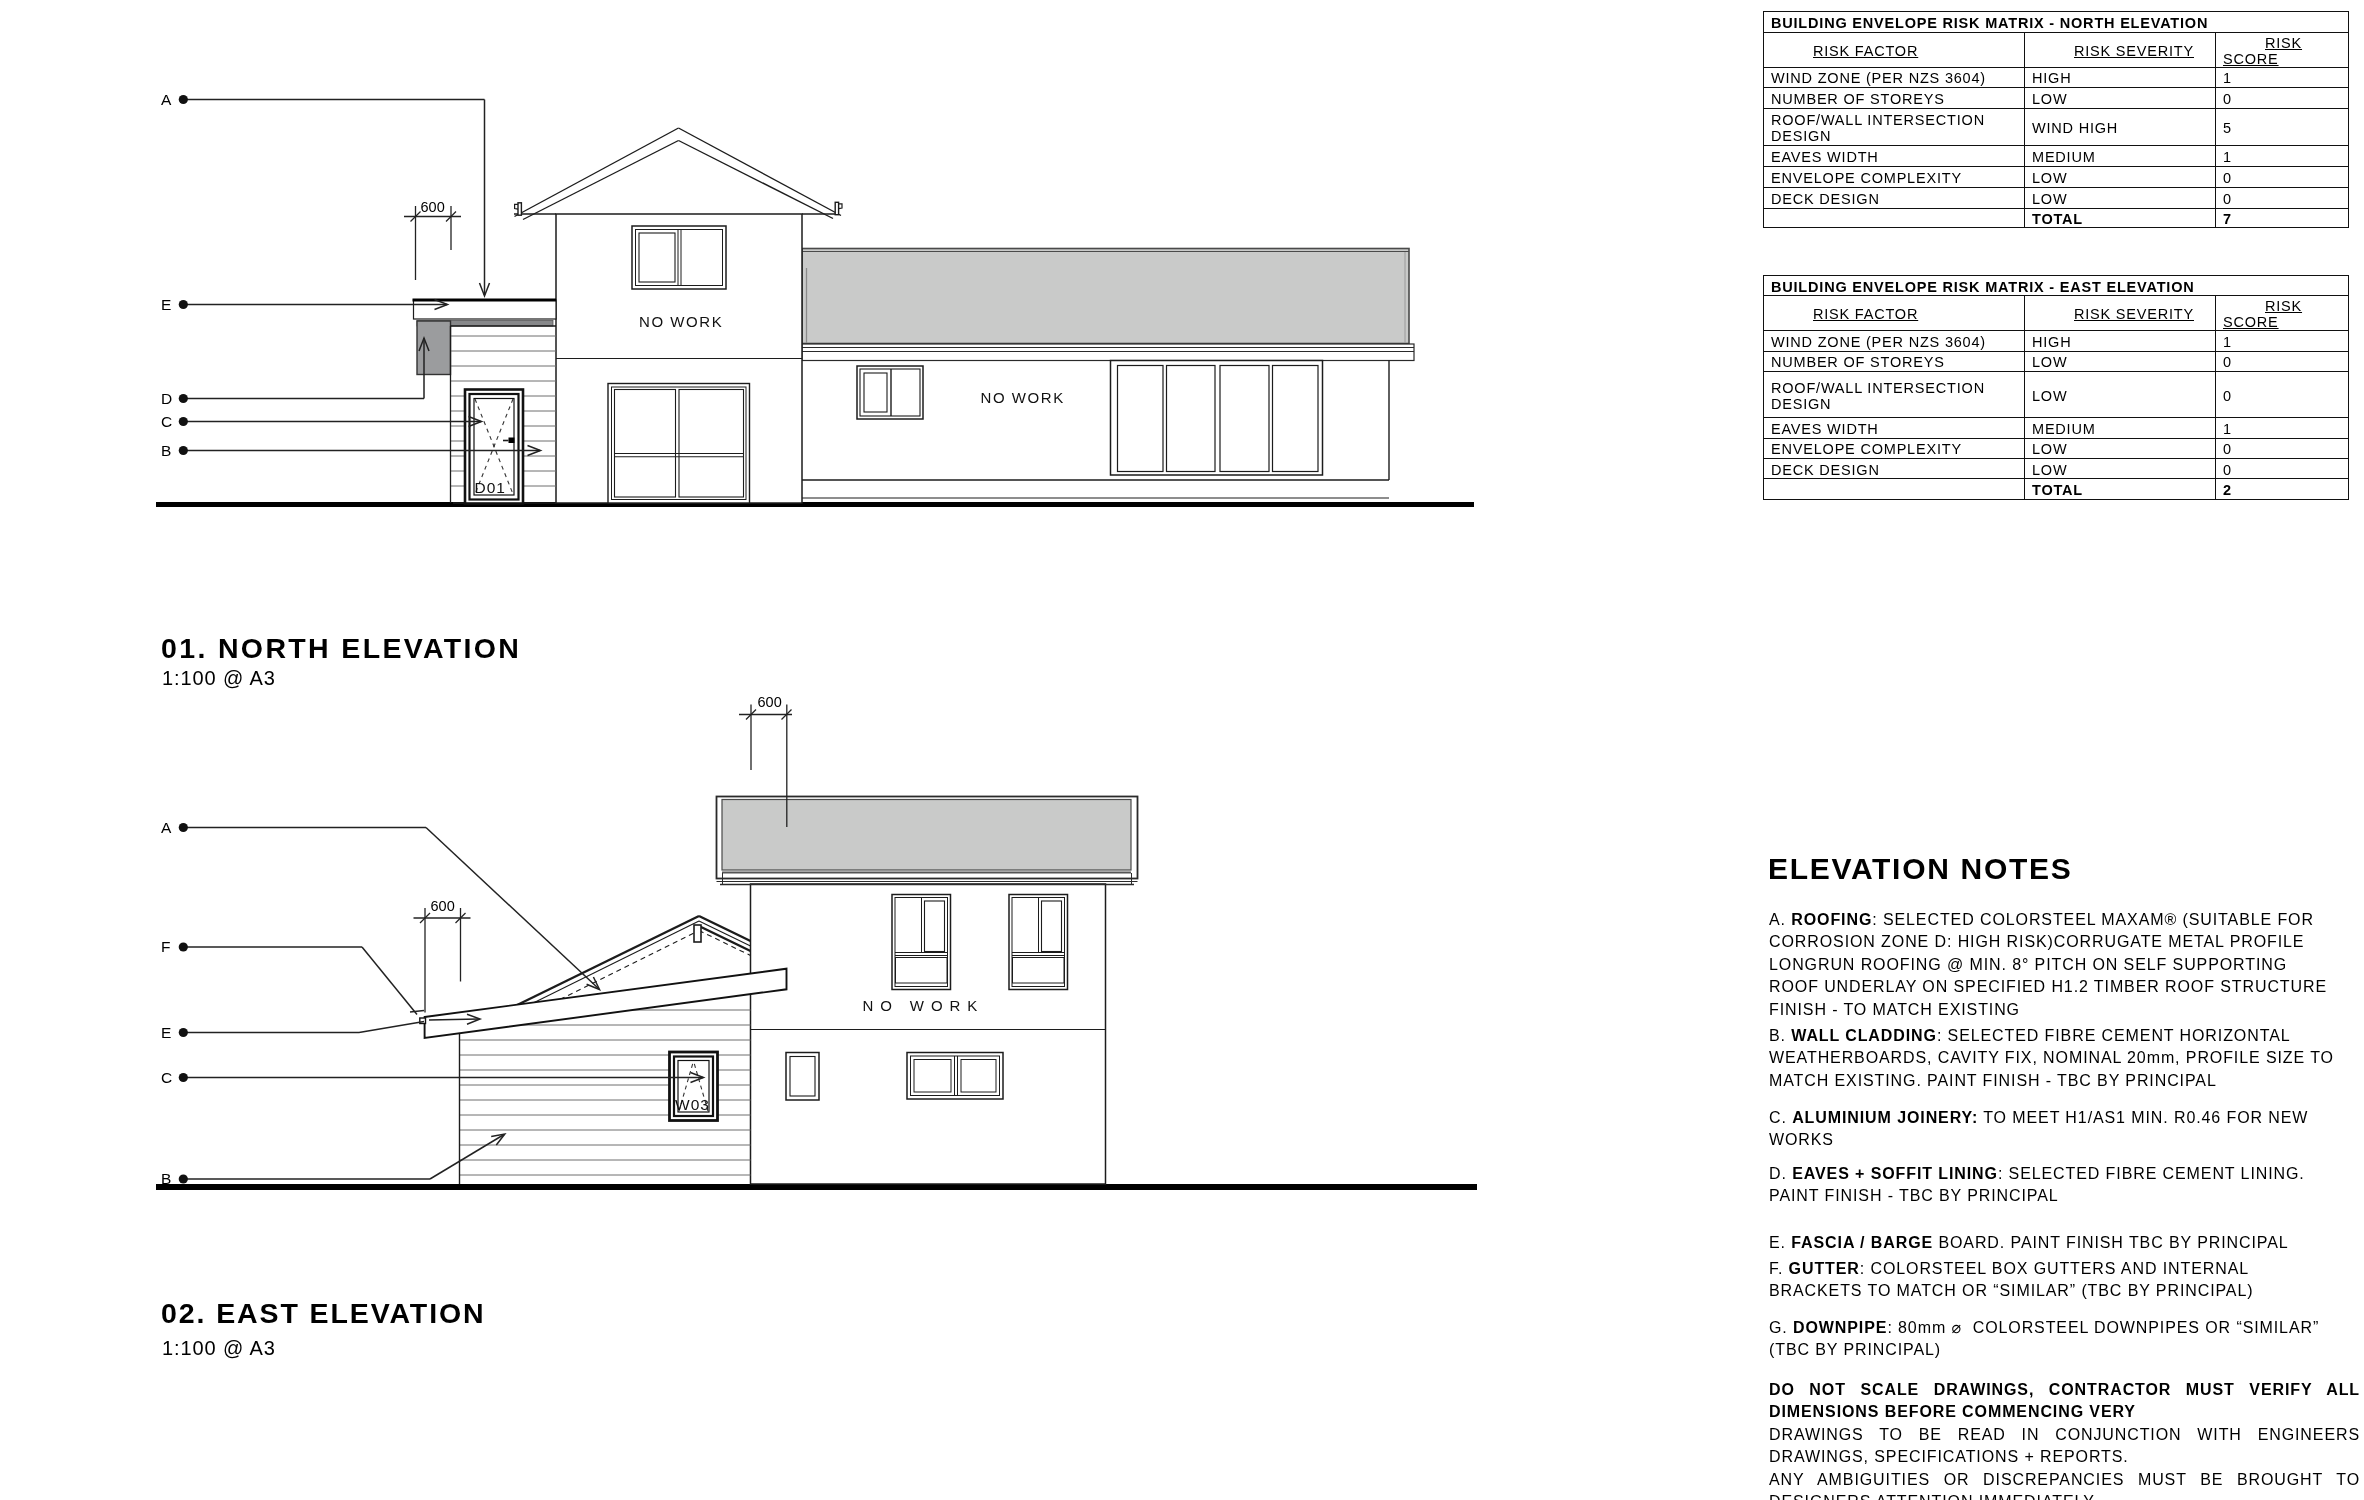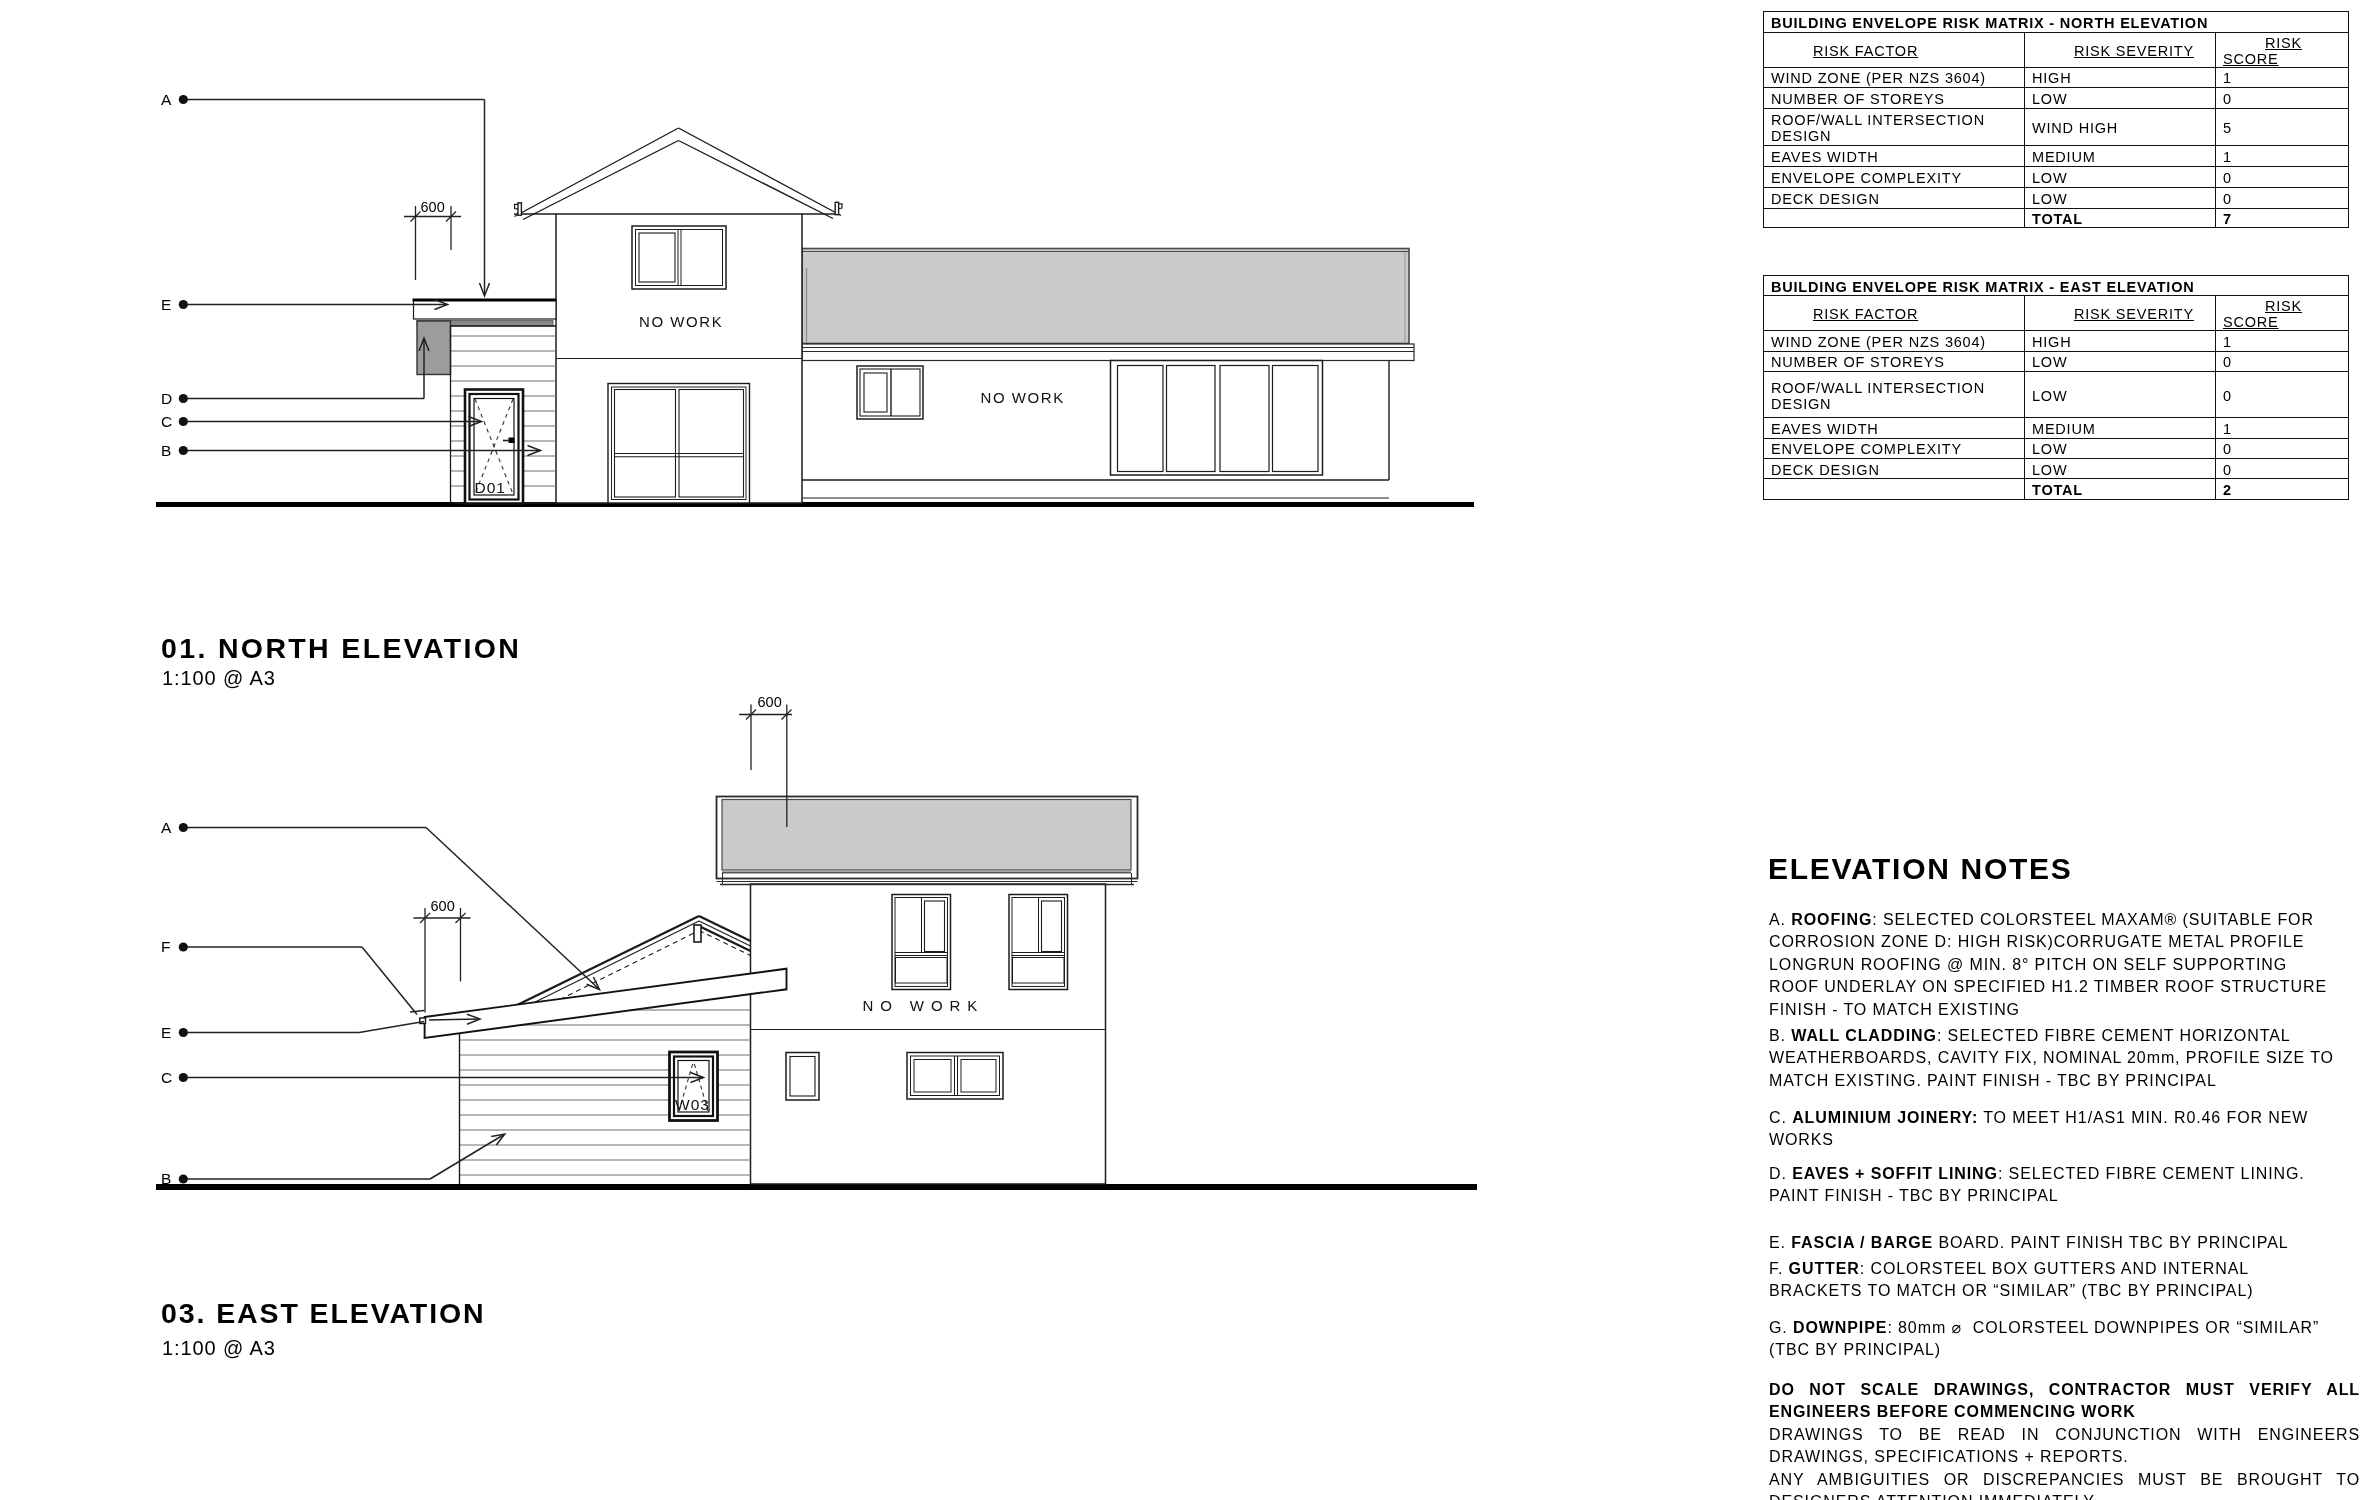--- a/index.html
+++ b/index.html
@@ -304,21 +304,21 @@
     <text x="862.5" y="1011">NO WORK</text>
   </g>
   <g fill="#111" stroke="none" font-size="15.5px" letter-spacing="1">
     <text x="675" y="1110">W03</text>
   </g>
 </g>
 </svg>
 
 <div class="abs h1" style="left:161px;top:634px;">01. NORTH ELEVATION</div>
 <div class="abs h2" style="left:162px;top:670px;">1:100 @ A3</div>
-<div class="abs h1" style="left:161px;top:1299px;letter-spacing:1.9px;">03. EAST ELEVATION</div>
+<div class="abs h1" style="left:161px;top:1299px;letter-spacing:1.9px;">02. EAST ELEVATION</div>
 <div class="abs h2" style="left:162px;top:1340px;">1:100 @ A3</div>
 
 <table class="risk" id="tbl1" style="left:1763px;top:11px;width:585px;">
 <colgroup>
         <col style="width:261px">
         <col style="width:191px">
         <col style="width:133px">
       </colgroup>
 <tbody>
         <tr style="height:20.8px">
@@ -423,19 +423,19 @@
 <div id="notesTitle">ELEVATION NOTES</div>
 <div id="notesWrap">
 <div class="blk" style="top:908.5px;">A. <b>ROOFING</b>: SELECTED COLORSTEEL MAXAM® (SUITABLE FOR<br>CORROSION ZONE D: HIGH RISK)CORRUGATE METAL PROFILE<br>LONGRUN ROOFING @ MIN. 8° PITCH ON SELF SUPPORTING<br>ROOF UNDERLAY ON SPECIFIED H1.2 TIMBER ROOF STRUCTURE<br>FINISH - TO MATCH EXISTING</div>
 <div class="blk" style="top:1024.5px;">B. <b>WALL CLADDING</b>: SELECTED FIBRE CEMENT HORIZONTAL<br>WEATHERBOARDS, CAVITY FIX, NOMINAL 20mm, PROFILE SIZE TO<br>MATCH EXISTING. PAINT FINISH - TBC BY PRINCIPAL</div>
 <div class="blk" style="top:1106.5px;">C. <b>ALUMINIUM JOINERY:</b> TO MEET H1/AS1 MIN. R0.46 FOR NEW<br>WORKS</div>
 <div class="blk" style="top:1162.5px;">D. <b>EAVES + SOFFIT LINING</b>: SELECTED FIBRE CEMENT LINING.<br>PAINT FINISH - TBC BY PRINCIPAL</div>
 <div class="blk" style="top:1231.5px;">E. <b>FASCIA / BARGE</b> BOARD. PAINT FINISH TBC BY PRINCIPAL</div>
 <div class="blk" style="top:1257.5px;">F. <b>GUTTER</b>: COLORSTEEL BOX GUTTERS AND INTERNAL<br>BRACKETS TO MATCH OR “SIMILAR” (TBC BY PRINCIPAL)</div>
 <div class="blk" style="top:1316.5px;">G. <b>DOWNPIPE</b>: 80mm ⌀&nbsp; COLORSTEEL DOWNPIPES OR “SIMILAR”<br>(TBC BY PRINCIPAL)</div>
 <div class="blk j" style="top:1378.5px;"><b>DO NOT SCALE DRAWINGS, CONTRACTOR MUST VERIFY ALL</b></div>
-<div class="blk" style="top:1401px;"><b>ENGINEERS BEFORE COMMENCING WORK</b></div>
+<div class="blk" style="top:1401px;"><b>DIMENSIONS BEFORE COMMENCING VERY</b></div>
 <div class="blk j" style="top:1423.5px;">DRAWINGS TO BE READ IN CONJUNCTION WITH ENGINEERS</div>
 <div class="blk" style="top:1446px;">DRAWINGS, SPECIFICATIONS + REPORTS.</div>
 <div class="blk j" style="top:1468.5px;">ANY AMBIGUITIES OR DISCREPANCIES MUST BE BROUGHT TO</div>
 <div class="blk" style="top:1491px;">DESIGNERS ATTENTION IMMEDIATELY</div>
 </div>
 </div>
 
 </body></html>

